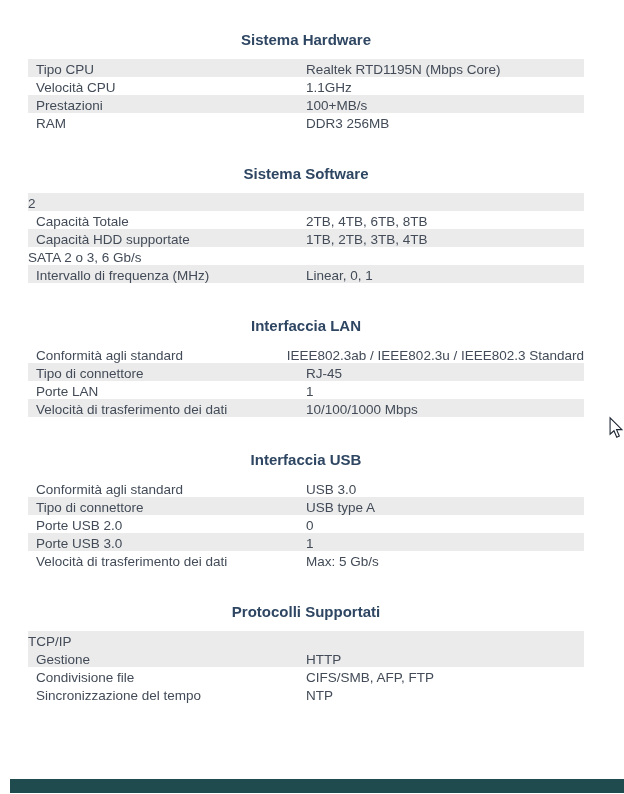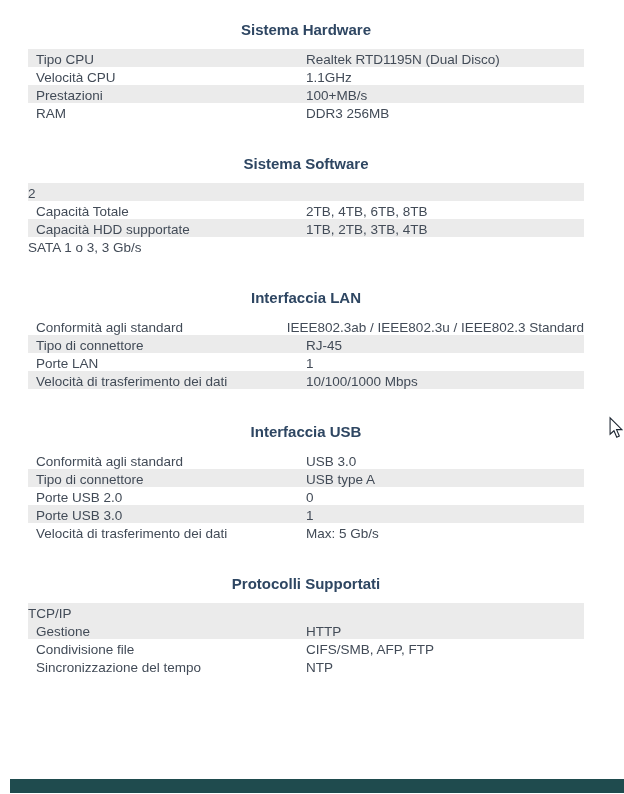--- a/index.html
+++ b/index.html
@@ -19,21 +19,21 @@
     position:absolute;left:28px;top:0;width:556px;
   }
   .section-title{
     text-align:center;
     font-weight:bold;
     font-size:15px;
     line-height:19px;
     color:var(--title-color);
     margin:33px 0 10px 0;
   }
-  .section:first-child .section-title{margin-top:20px;}
+  .section:first-child .section-title{margin-top:30px;}
   .spec-row{
     display:flex;
     height:18px;
     line-height:21px;
     font-size:13.5px;
     color:var(--text-color);
   }
   .spec-row.shaded{background:var(--shade);}
   .spec-label{
     width:270px;
@@ -61,21 +61,21 @@
 </style>
 </head>
 <body>
 
 <main class="spec-sheet">
     <section class="section">
     <h2 class="section-title">Sistema Hardware</h2>
     <div class="section-rows">
         <div class="spec-row shaded">
     <span class="spec-label">Tipo CPU</span>
-    <span class="spec-value">Realtek RTD1195N (Dual Disco)</span>
+    <span class="spec-value">Realtek RTD1195N (Mbps Core)</span>
   </div>
         <div class="spec-row">
     <span class="spec-label">Velocità CPU</span>
     <span class="spec-value">1.1GHz</span>
   </div>
         <div class="spec-row shaded">
     <span class="spec-label">Prestazioni</span>
     <span class="spec-value">100+MB/s</span>
   </div>
         <div class="spec-row">
@@ -92,21 +92,25 @@
   </div>
         <div class="spec-row">
     <span class="spec-label">Capacità Totale</span>
     <span class="spec-value">2TB, 4TB, 6TB, 8TB</span>
   </div>
         <div class="spec-row shaded">
     <span class="spec-label">Capacità HDD supportate</span>
     <span class="spec-value">1TB, 2TB, 3TB, 4TB</span>
   </div>
         <div class="spec-row">
-    <span class="spec-value">SATA 1 o 3, 3 Gb/s</span>
+    <span class="spec-value">SATA 2 o 3, 6 Gb/s</span>
+  </div>
+        <div class="spec-row shaded">
+    <span class="spec-label">Intervallo di frequenza (MHz)</span>
+    <span class="spec-value">Linear, 0, 1</span>
   </div>
       </div>
   </section>
     <section class="section">
     <h2 class="section-title">Interfaccia LAN</h2>
     <div class="section-rows">
         <div class="spec-row">
     <span class="spec-label">Conformità agli standard</span>
     <span class="spec-value">IEEE802.3ab / IEEE802.3u / IEEE802.3 Standard</span>
   </div>

